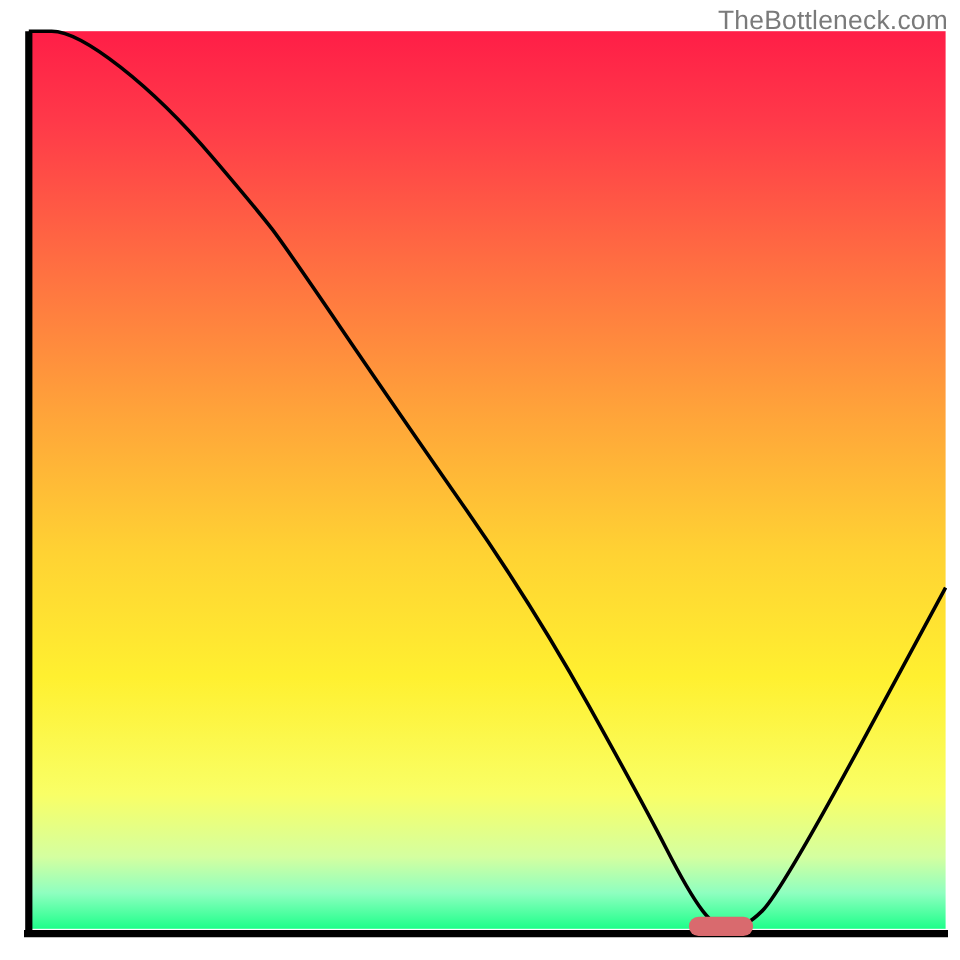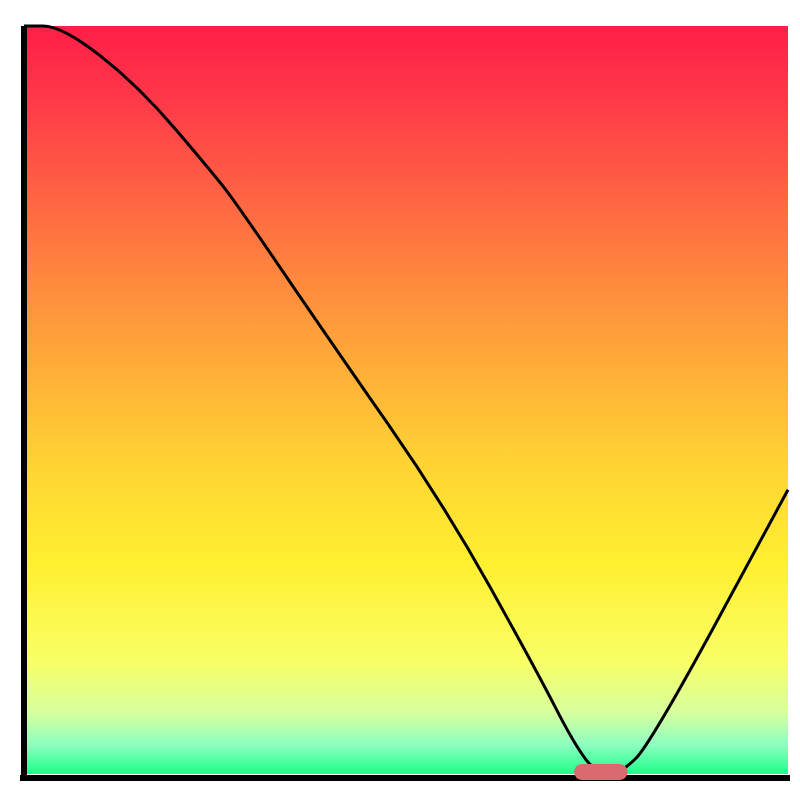--- a/index.html
+++ b/index.html
@@ -54,13 +54,14 @@
     <rect id="plot-bg" x="24" y="26" width="764" height="748" fill="url(#heat)"></rect>
 
     <line id="y-axis" x1="24" y1="26" x2="24" y2="778" stroke="#000000" stroke-width="6"></line>
     <line id="x-axis" x1="20" y1="778" x2="790" y2="778" stroke="#000000" stroke-width="6"></line>
 
     <path id="curve" fill="none" stroke="#000000" stroke-width="3" d="M 24 26 Q 24 26 43.1 26 Q 62.2 26 100.4 55.91999999999996 Q 138.6 85.83999999999992 176.8 130.71999999999997 Q 215 175.60000000000002 226.46 190.56 Q 237.92000000000002 205.51999999999998 283.76 272.84000000000003 Q 329.6 340.16 386.90000000000003 422.44000000000005 Q 444.20000000000005 504.72 490.0400000000001 587 Q 535.8800000000001 669.28 554.98 706.6800000000001 Q 574.0799999999999 744.08 585.54 759.04 Q 597 774 608.46 774 Q 619.9200000000001 774 635.2 759.04 Q 650.48 744.08 719.24 616.9200000000001 T 788 489.76"></path>
 
     <rect id="marker" rx="8" ry="8" height="16" fill="#d96a6e" x="574.0799999999999" width="53.48000000000013" y="764"></rect>
   </svg>
 
+  <div class="watermark">TheBottleneck.com</div>
 </div>
 
 </body></html>

